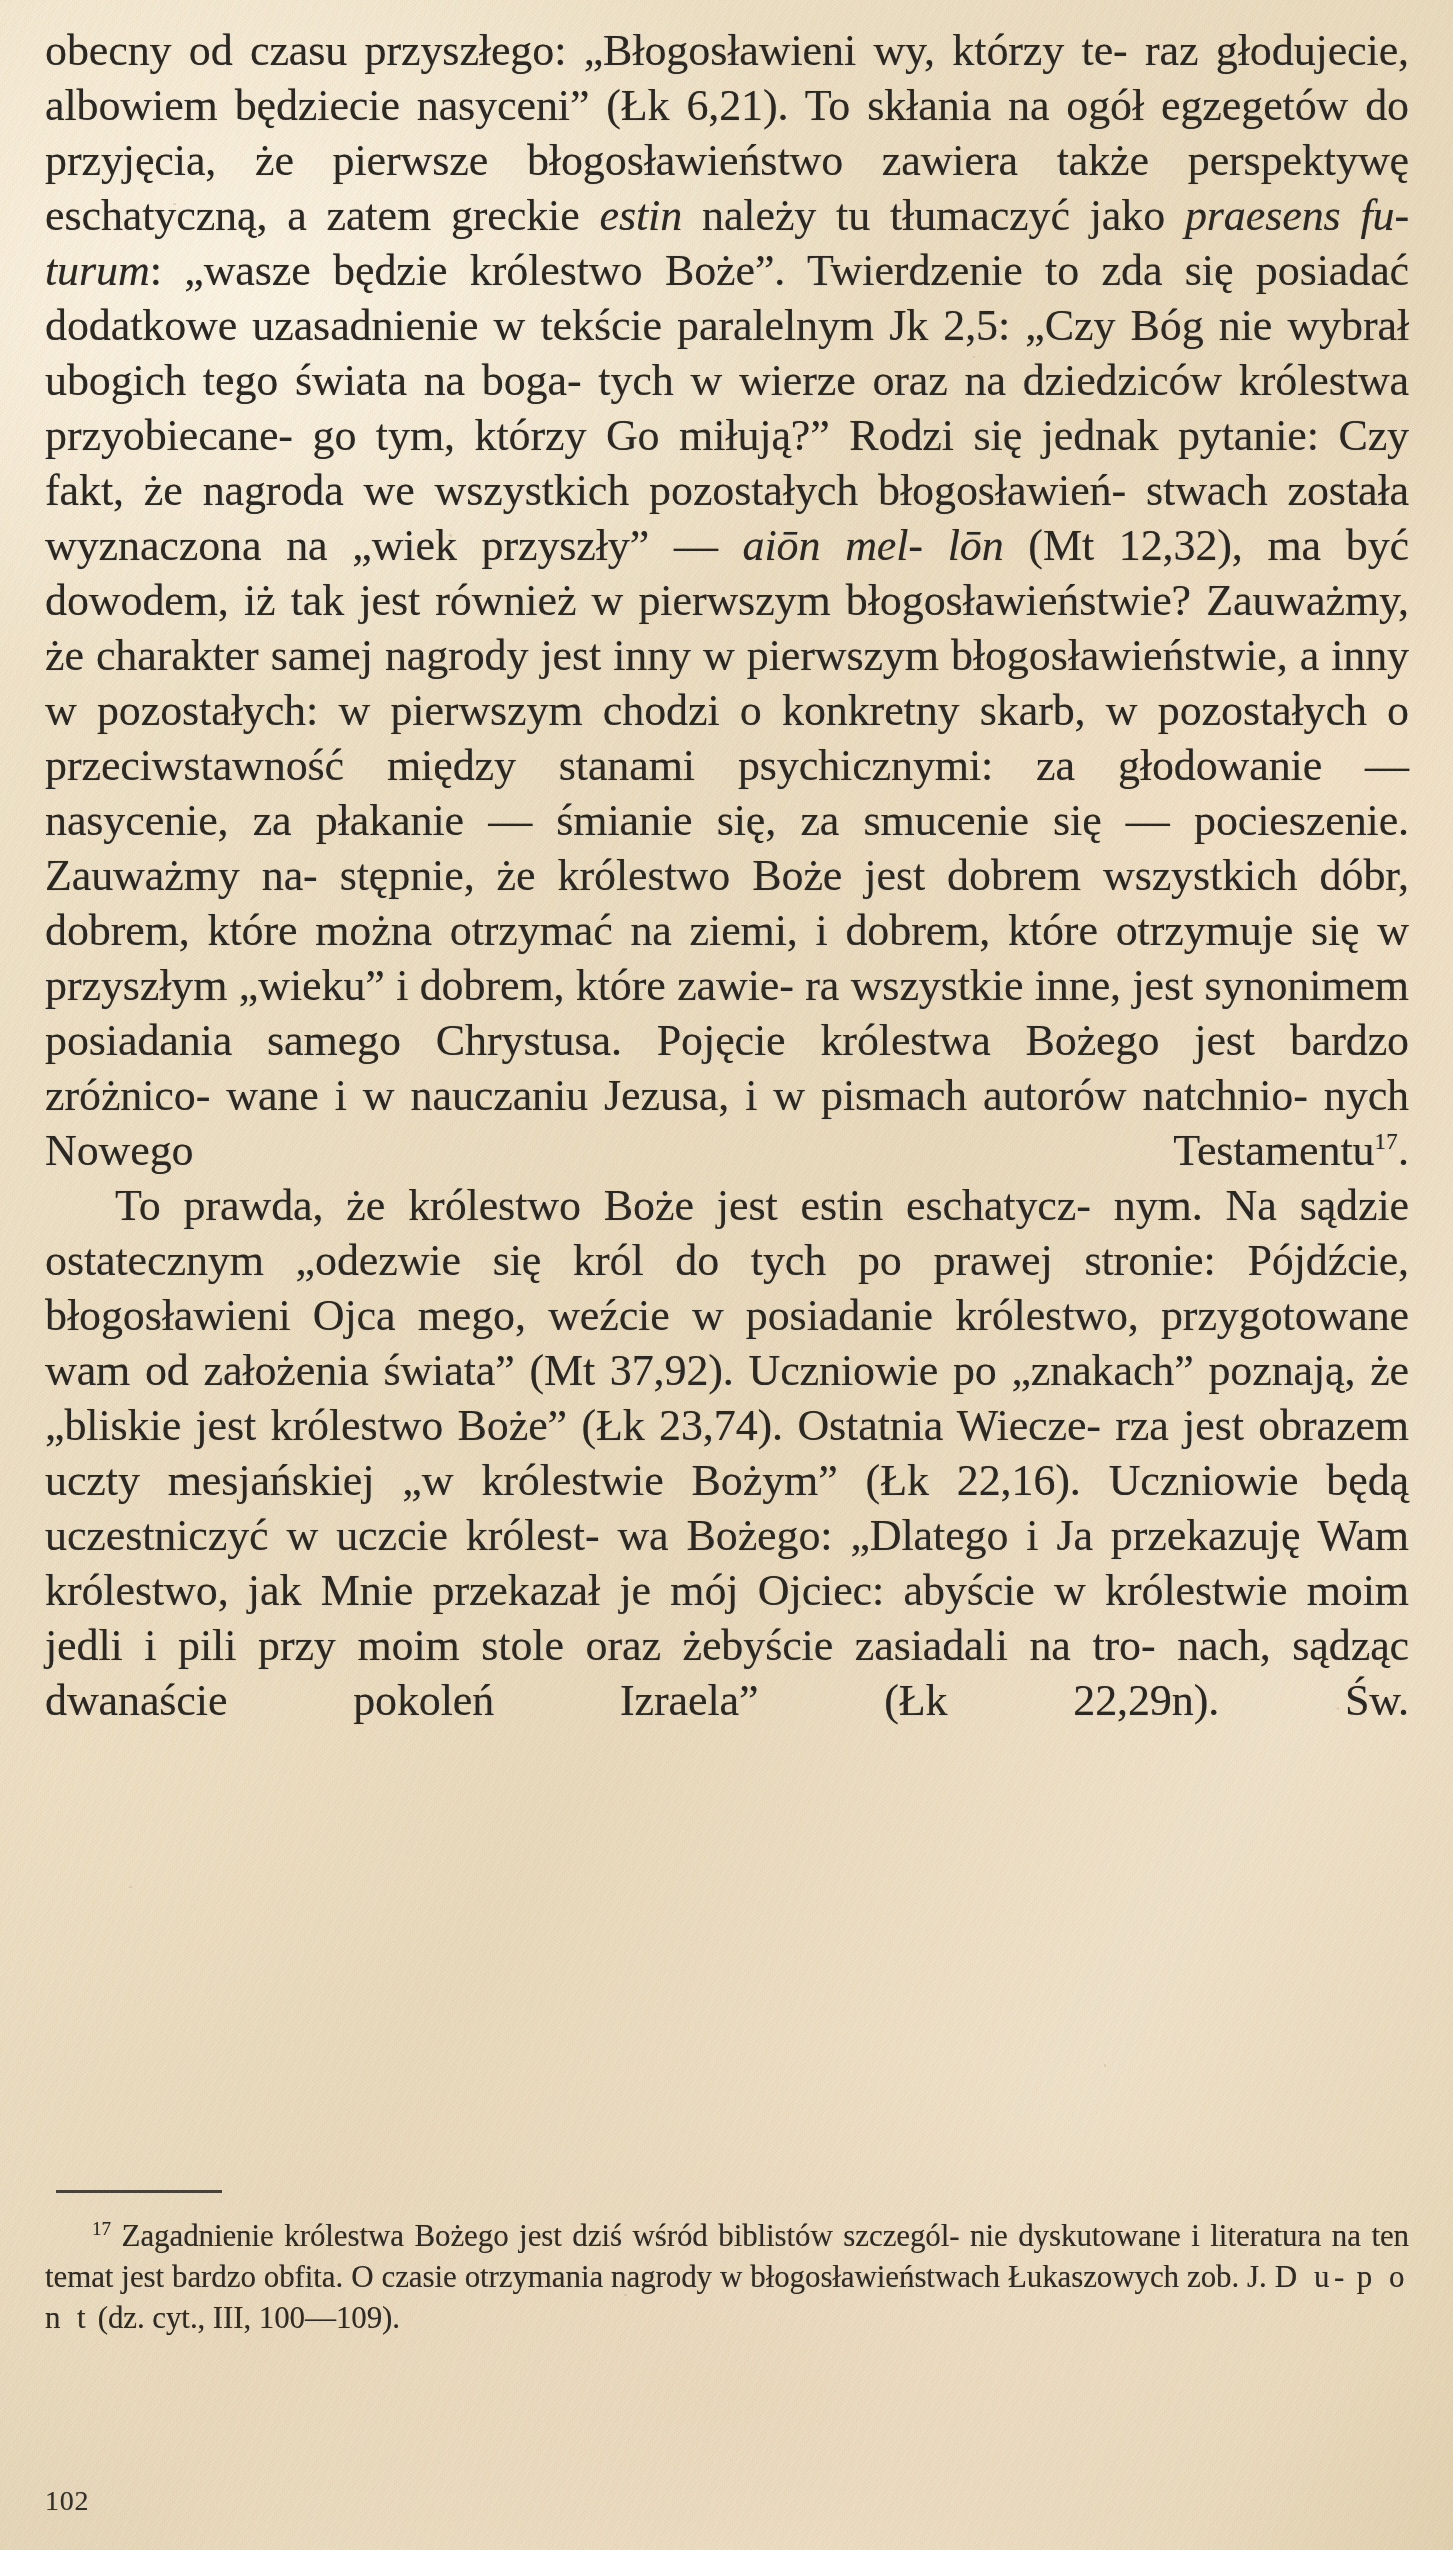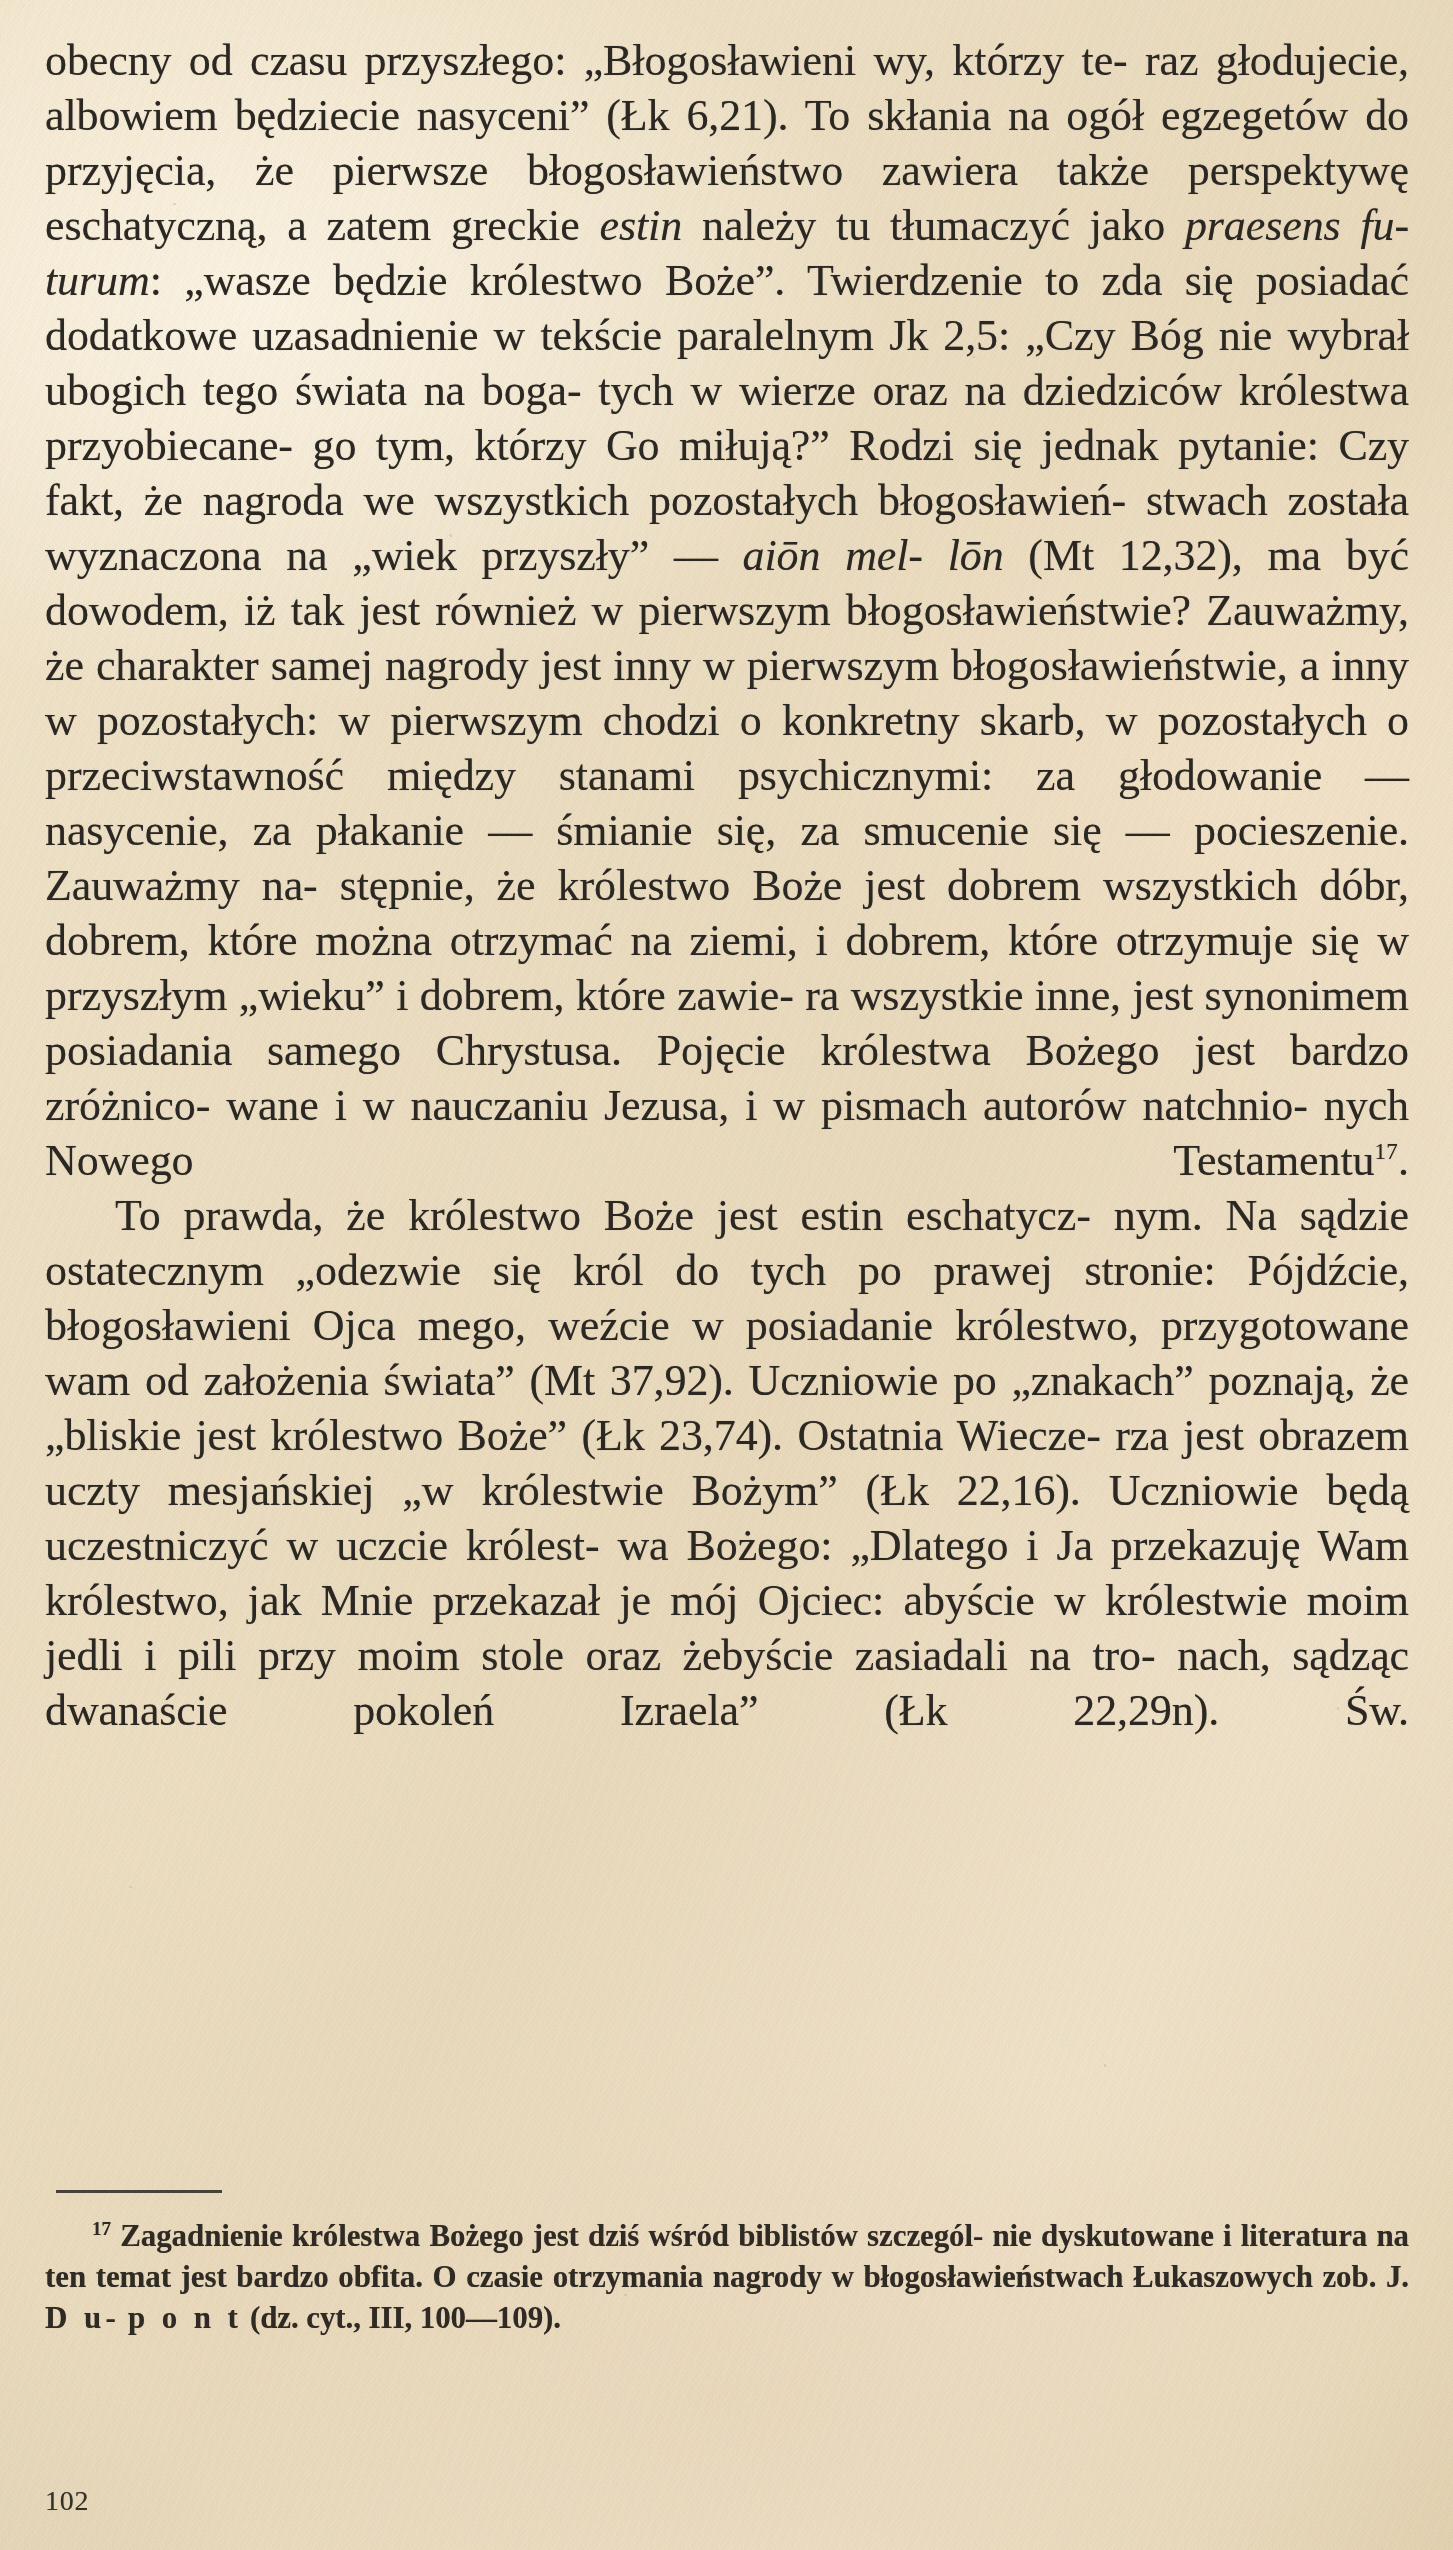--- a/index.html
+++ b/index.html
@@ -63,21 +63,21 @@
     position: absolute;
     inset: 0;
     pointer-events: none;
     background: radial-gradient(ellipse 120% 110% at 50% 45%, rgba(0,0,0,0) 56%, rgba(110,85,50,0.16) 100%);
   }
 
   
   #content {
     position: relative;
     z-index: 3;
-    padding: 33px 45px 0 45px;
+    padding: 23px 45px 0 45px;
   }
 
   .body-par {
     margin: 0;
     text-align: justify;
     text-align-last: justify;
     font-size: 44px;
     line-height: 55px;
     letter-spacing: -0.1px;
     word-spacing: 0px;
@@ -101,21 +101,20 @@
     letter-spacing: 0.4px;
   }
 
   
   #footnote-area {
     position: absolute;
     left: 45px;
     right: 45px;
     top: 2190px;
     z-index: 3;
-    font-weight: bold;
   }
   #footnote-rule {
     width: 166px;
     height: 2.9px;
     background: #3a342c;
     margin: 0 0 22px 11px;
     opacity: 0.92;
   }
   #footnote-text {
     margin: 0;

